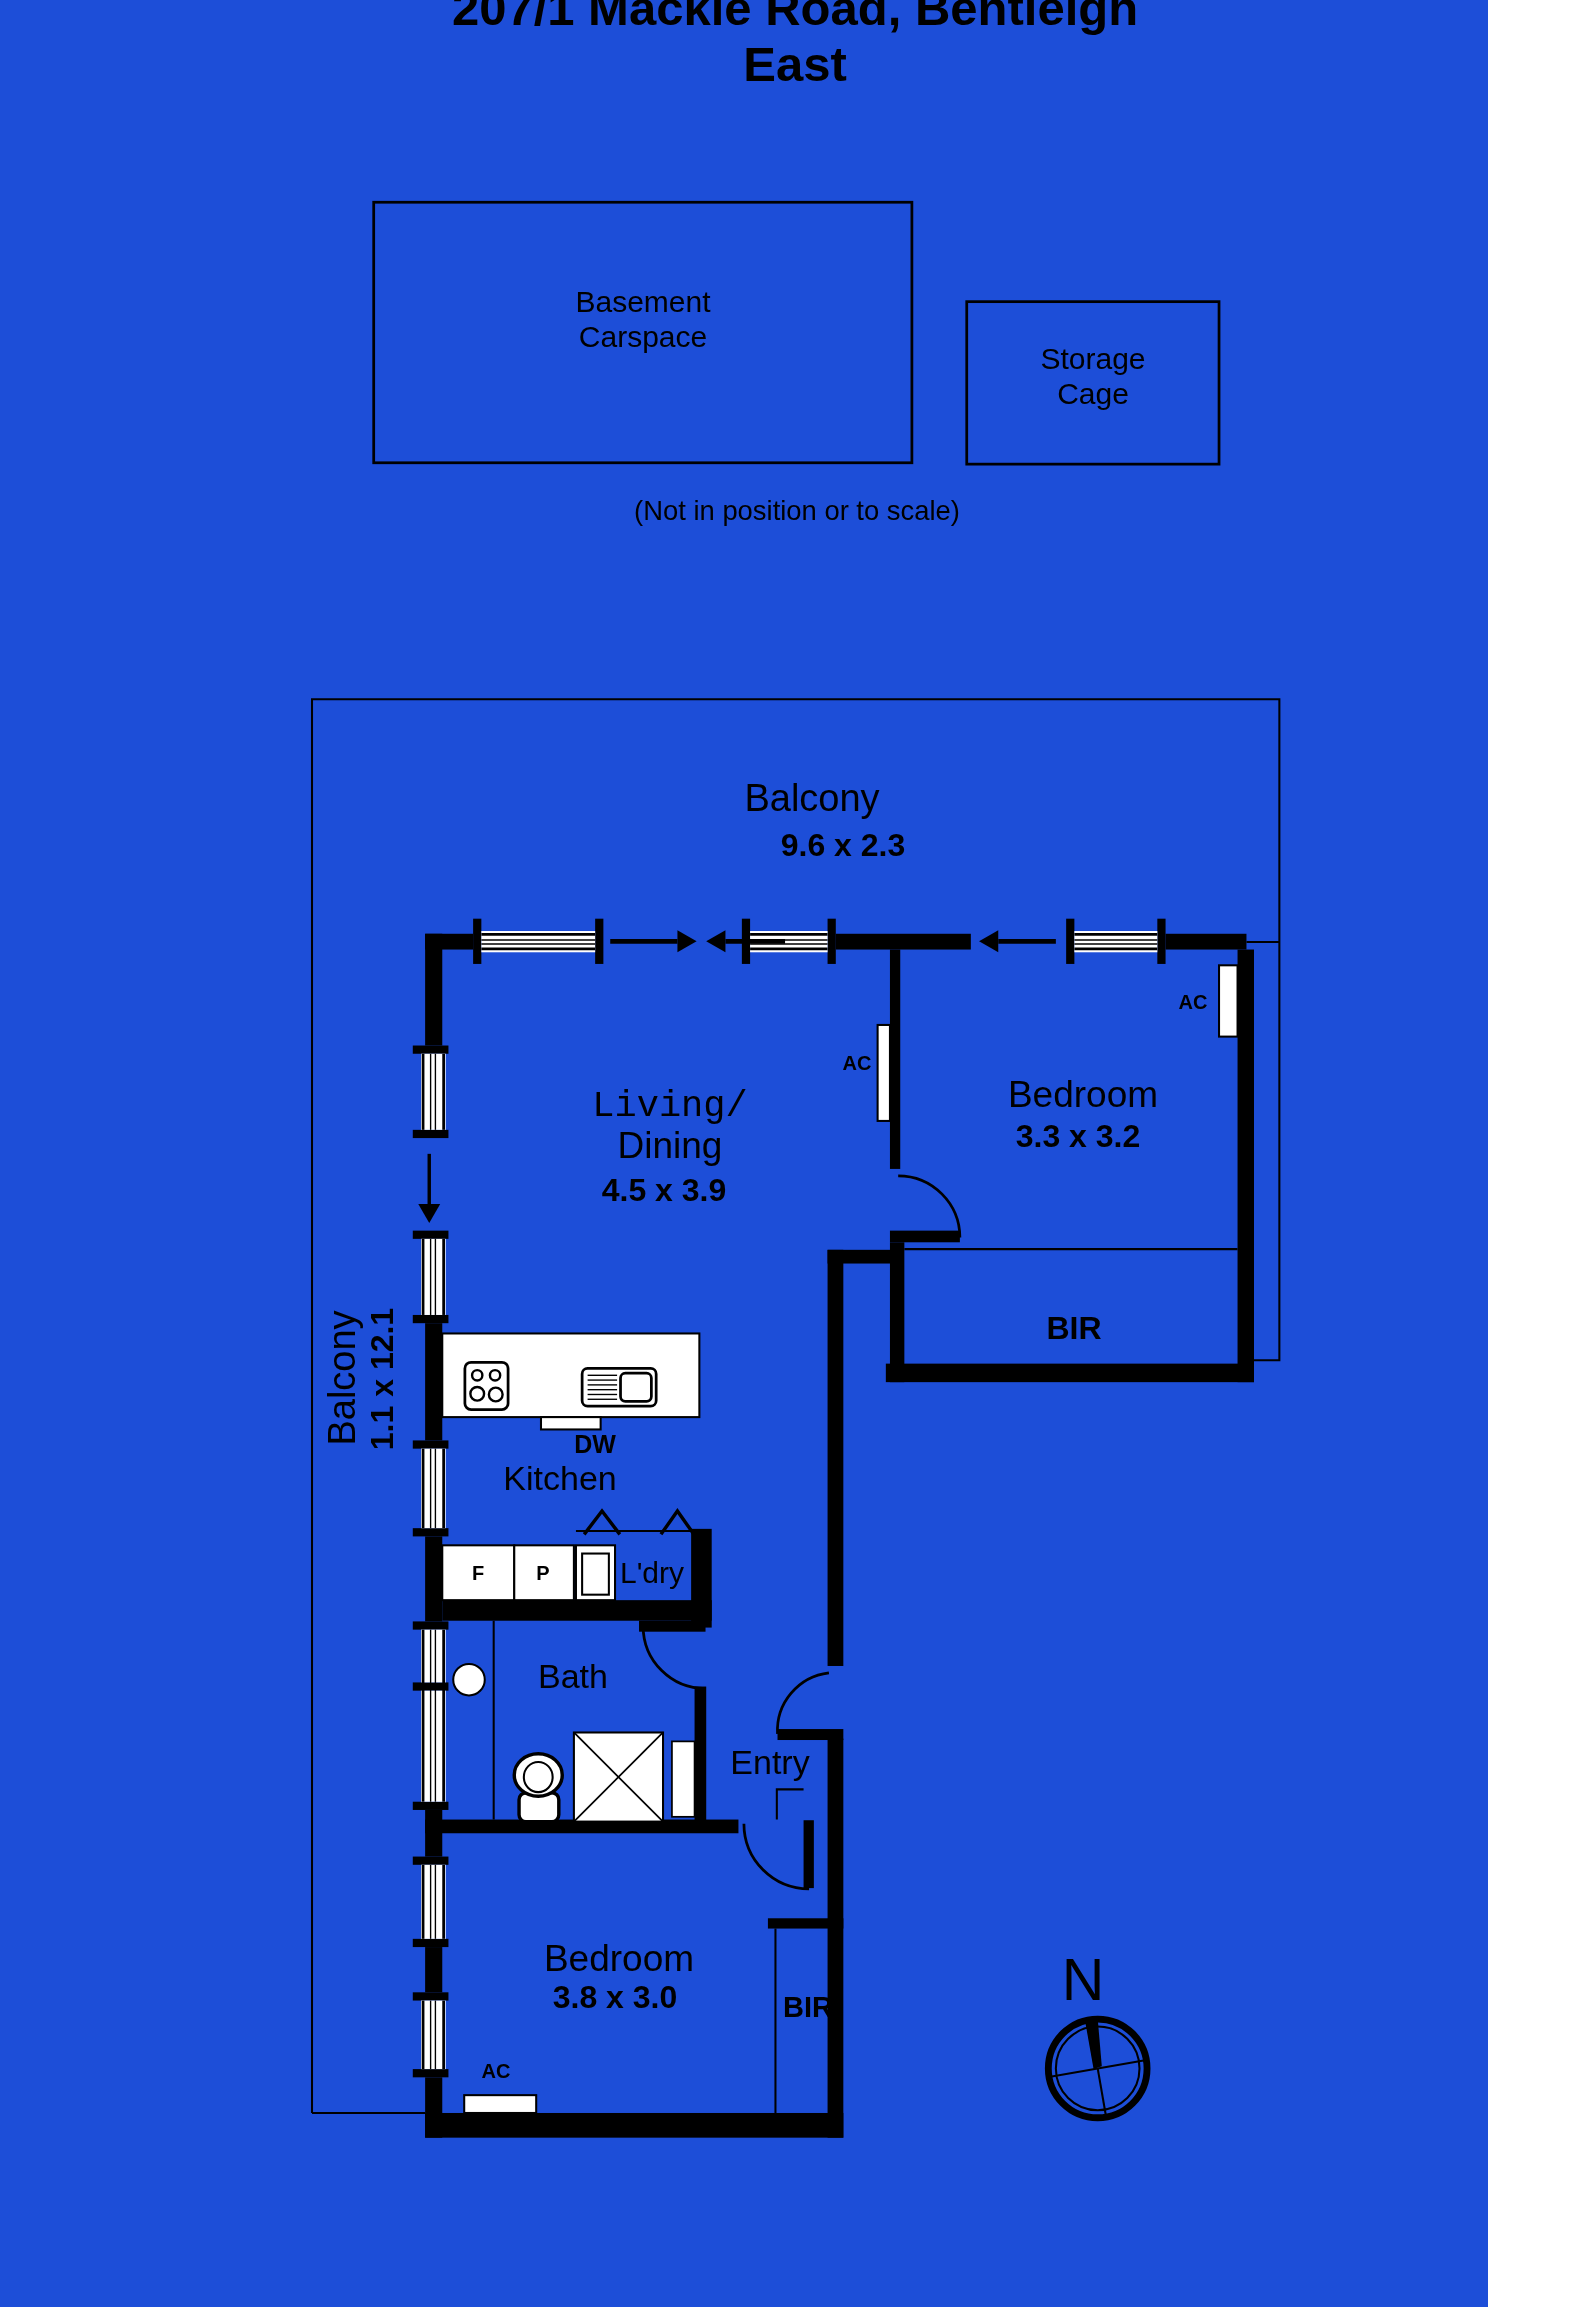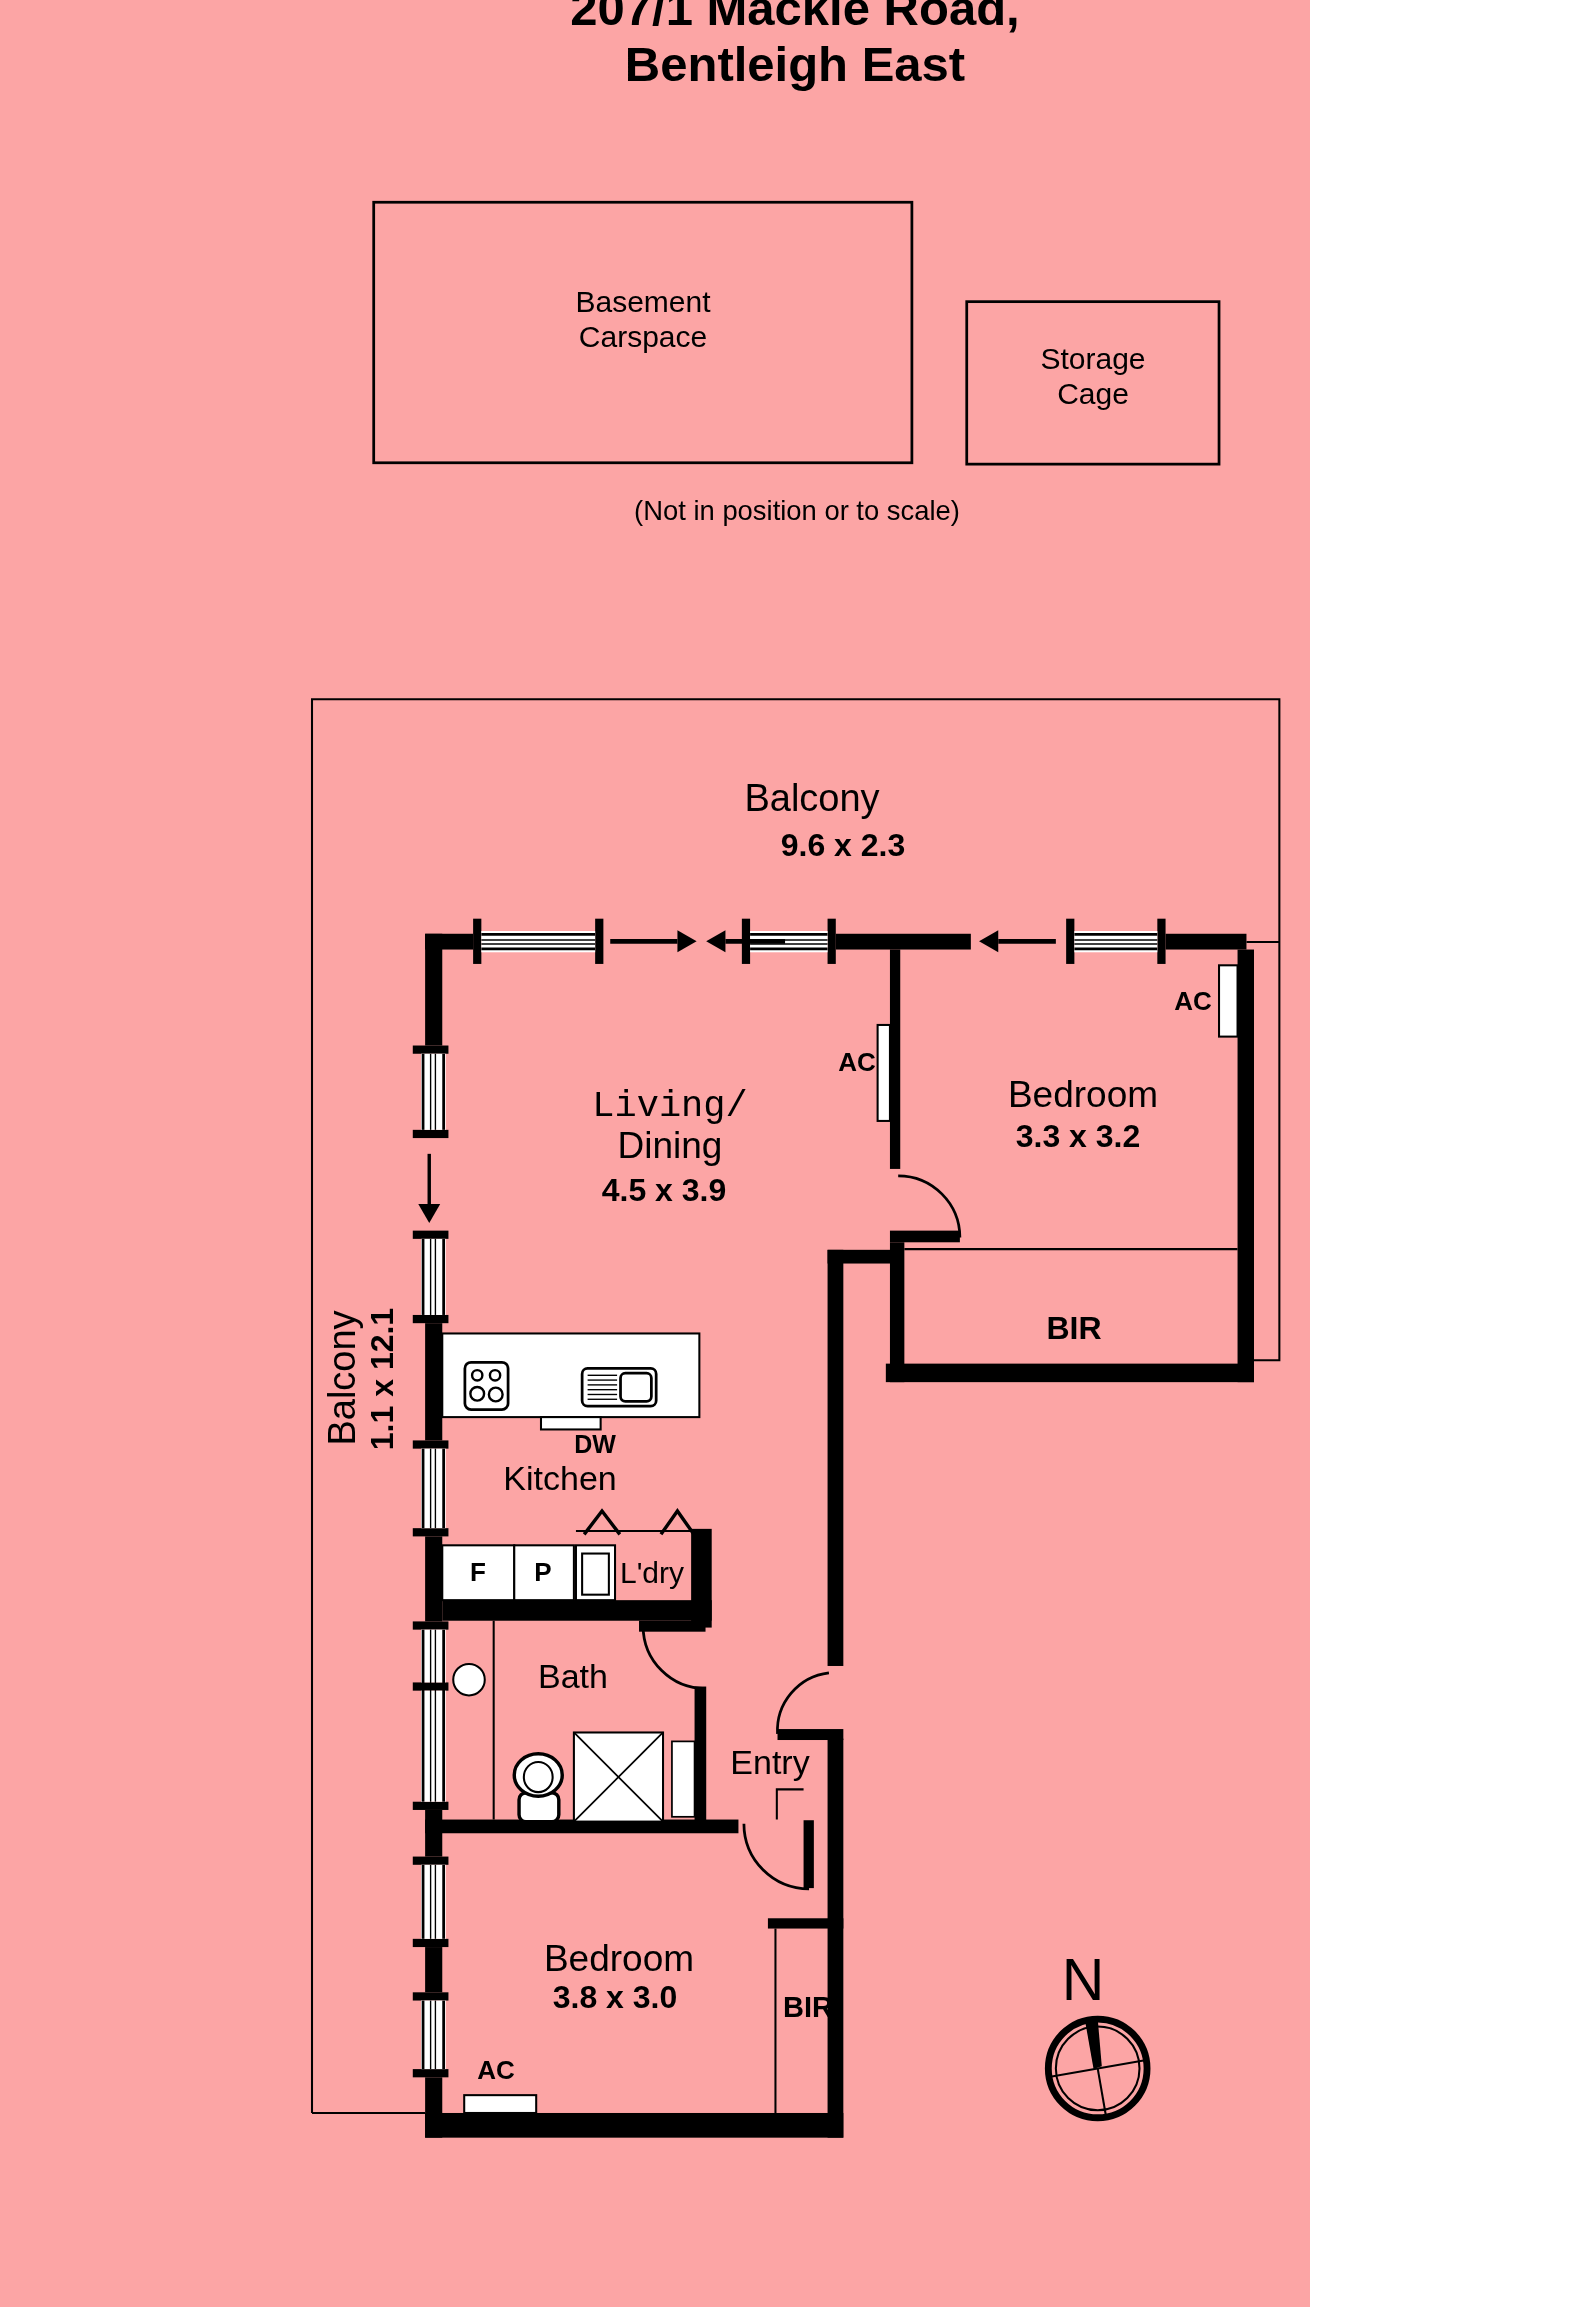--- a/index.html
+++ b/index.html
@@ -1,30 +1,30 @@
 <!DOCTYPE html>
 <html style="font-size:11px"><head>
 <meta charset="utf-8">
 <style>
   html,body{margin:0;padding:0;background:#fff;}
-  .plan{position:relative;width:1310px;height:2307px;background:#fca5a5;
+  .plan{position:relative;width:1488px;height:2307px;background:#1d4ed8;
         font-family:"Liberation Sans",sans-serif;color:#000;overflow:hidden;}
   .plan svg{position:absolute;left:0;top:0;}
   .lbl{position:absolute;transform:translate(-50%,-50%);white-space:pre-line;
        text-align:center;color:#000;line-height:1.15;}
   .rot{transform:translate(-50%,-50%) rotate(-90deg);}
   .title{font-size:49px;font-weight:bold;letter-spacing:0px;}
   .box-label{font-size:30px;line-height:1.18;}
   .note{font-size:27.4px;}
   .room{font-size:37px;}
   .room-sm{font-size:34px;}
   .dims{font-size:32px;font-weight:bold;}
   .bal{font-size:38px;}
   .baldims{font-size:32px;font-weight:bold;}
-  .tag{font-size:26px;font-weight:bold;}
+  .tag{font-size:20px;font-weight:bold;}
   .bir{font-size:32px;font-weight:bold;}
   .bir2{font-size:29px;font-weight:bold;}
   .ldry{font-size:30px;}
   .dw{font-size:25px;font-weight:bold;}
   .north{font-size:59px;}
 </style>
 </head>
 <body>
 
 <div class="plan">

